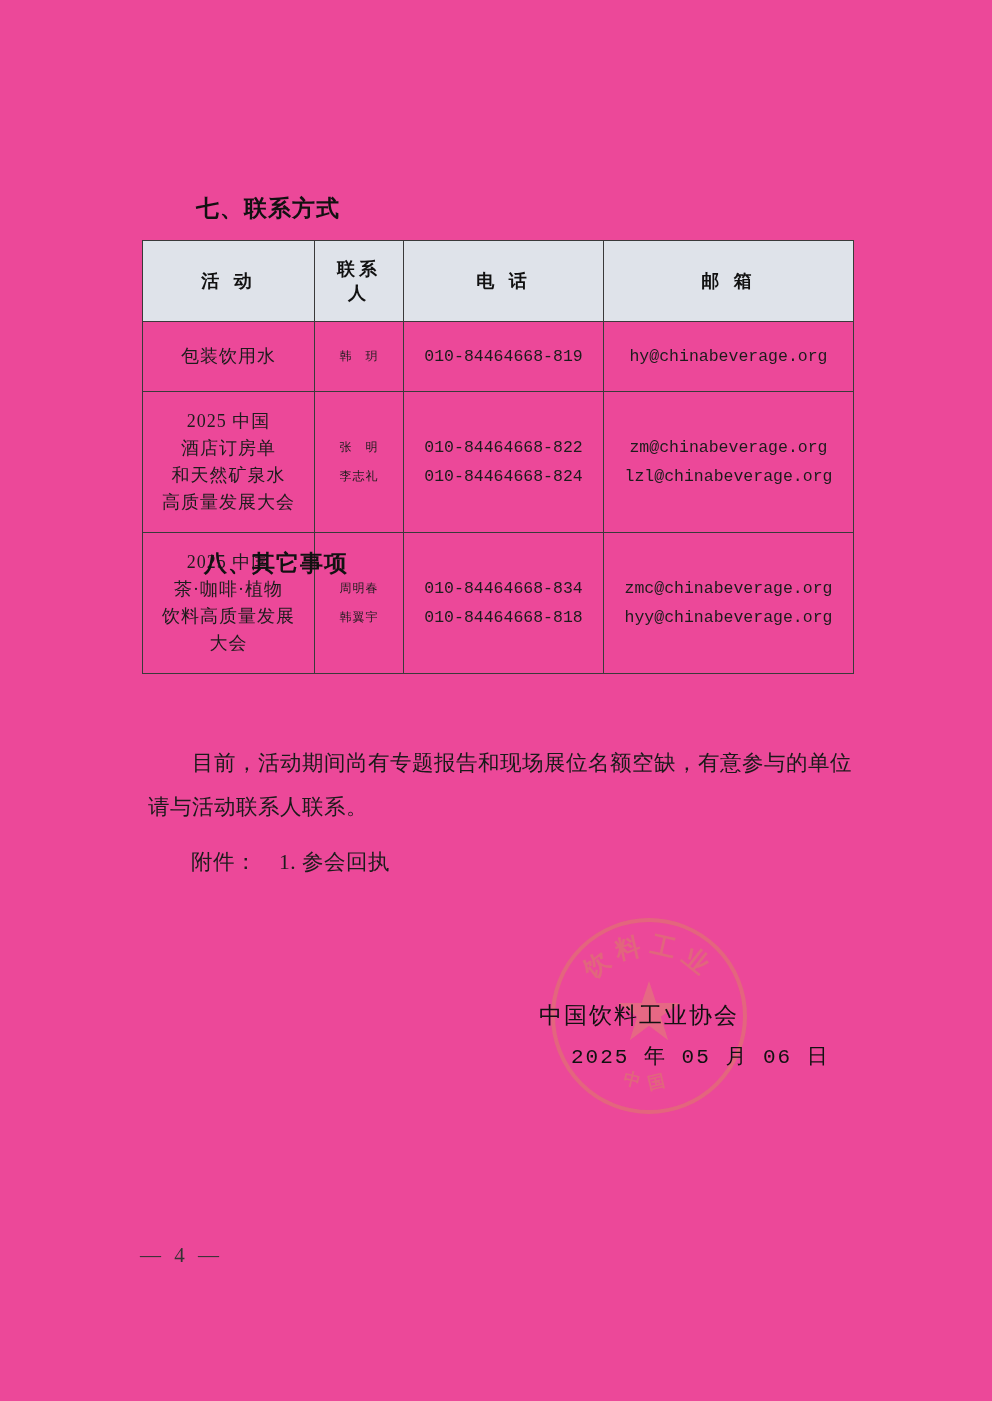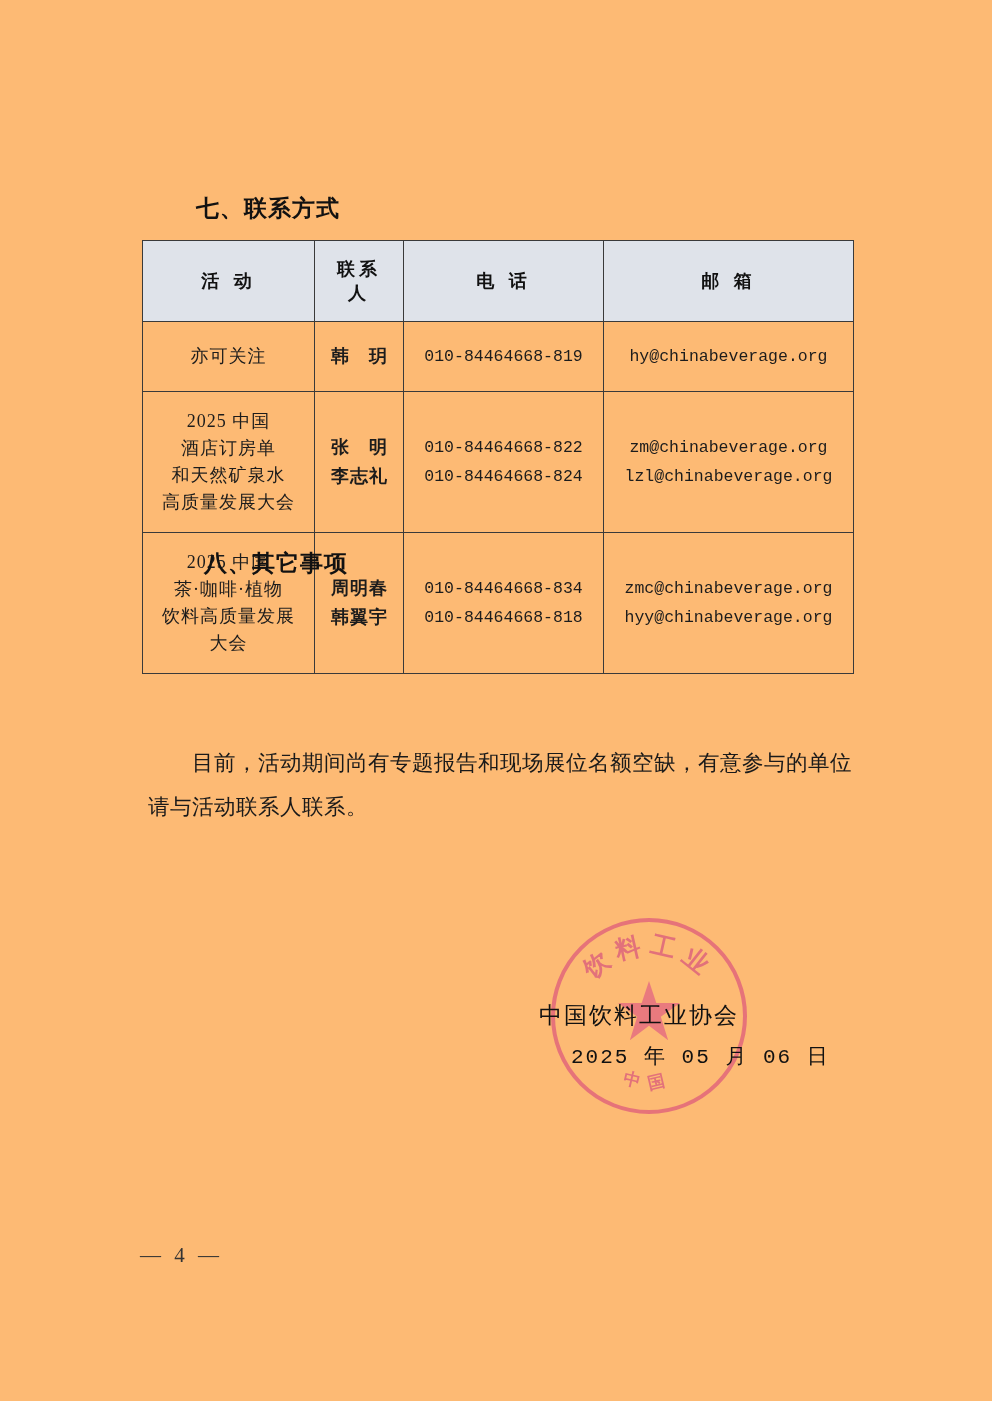--- a/index.html
+++ b/index.html
@@ -12,21 +12,21 @@
     height: 1401px;
     position: relative;
     font-family: "Liberation Serif", "DejaVu Serif", serif;
     color: #1c1c1c;
     overflow: hidden;
   }
 
   .page {
     position: absolute;
     inset: 0;
-    background: #fdba74;
+    background: #ec4899;
   }
 
   
   .section-heading {
     position: absolute;
     font-family: "DejaVu Sans", "Liberation Sans", sans-serif;
     font-weight: bold;
     font-size: 23px;
     letter-spacing: 1px;
     color: #111;
@@ -69,24 +69,23 @@
     font-family: "Liberation Serif", "DejaVu Serif", serif;
     font-size: 18px;
     line-height: 27px;
     letter-spacing: 1px;
     padding: 4px 2px;
   }
   .cell-activity .ln { display: block; white-space: nowrap; }
 
   .cell-person {
     font-family: "Liberation Serif", "DejaVu Serif", serif;
-    font-size: 18px;
+    font-size: 12px;
     line-height: 29px;
     letter-spacing: 1px;
-    font-weight: bold;
   }
   .cell-person .ln { display: block; white-space: nowrap; }
 
   .cell-mono {
     font-family: "Liberation Mono", "DejaVu Sans Mono", monospace;
     font-size: 16.5px;
     line-height: 29px;
     letter-spacing: 0px;
     white-space: nowrap;
   }
@@ -221,21 +220,21 @@
         <th>活 动</th>
         <th>联系人</th>
         <th>电 话</th>
         <th>邮 箱</th>
       </tr>
     </thead>
     <tbody>
 
       <tr class="row-single">
         <td class="cell-activity">
-          <span class="ln">亦可关注</span>
+          <span class="ln">包装饮用水</span>
         </td>
         <td class="cell-person">
           <span class="ln">韩　玥</span>
         </td>
         <td class="cell-mono">
           <span class="ln">010-84464668-819</span>
         </td>
         <td class="cell-mono cell-email">
           <span class="ln">hy@chinabeverage.org</span>
         </td>
@@ -285,20 +284,23 @@
     </tbody>
   </table>
 
   <div class="section-heading" id="heading-other">八、其它事项</div>
 
 
 
   <div class="para" id="para-3"><span class="indent"></span><span>目前，活动期间尚有专题报告和现场展位名额空缺，有意参与的单位请与活动联系人联系。</span></div>
 
   <div class="attachments">
+    <div class="att-line">
+      <span>附件：</span><span class="att-item">1. 参会回执</span>
+    </div>
   </div>
 
   <div class="seal">
     <div class="seal-ring"></div>
     <div class="seal-star"></div>
     <svg class="seal-arc" viewBox="0 0 196 196">
       <defs>
         <path id="arcTop" d="M 26,108 A 72,72 0 0 1 170,108" fill="none"></path>
         <path id="arcBottom" d="M 40,112 A 58,58 0 0 0 156,112" fill="none"></path>
       </defs>

